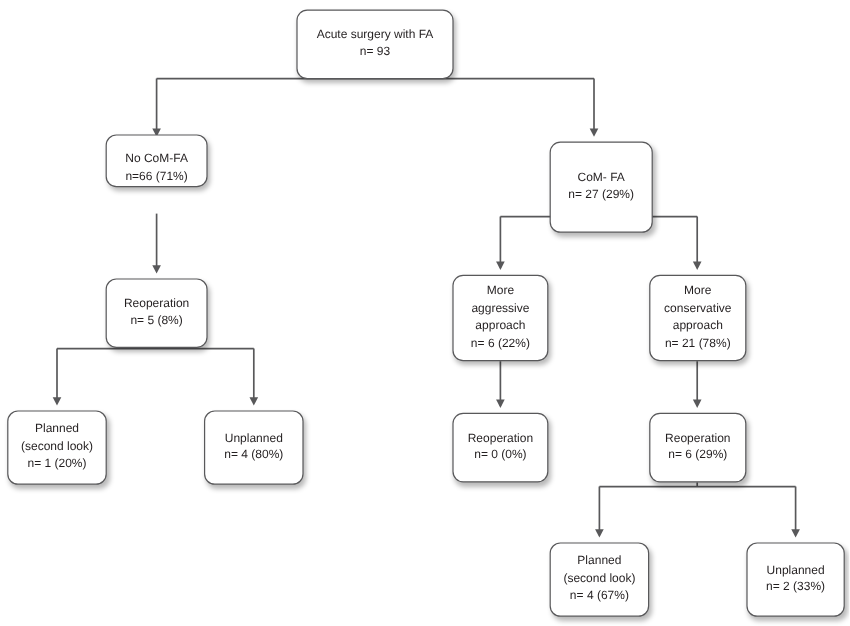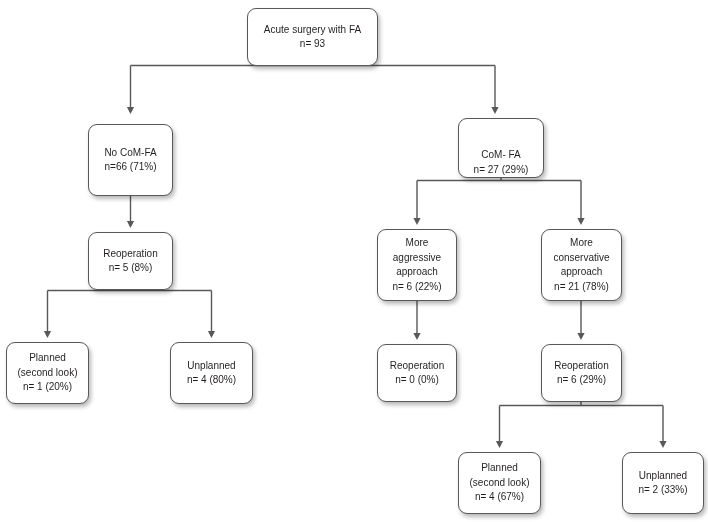--- a/index.html
+++ b/index.html
@@ -77,25 +77,25 @@
         <polygon points="495.9,441 503.1,441 499.5,448"></polygon>
         <polygon points="659.4,441 666.6,441 663,448"></polygon>
       </g>
   </svg>
 
   <div id="nodes-layer">
       <div class="node" style="left: 247px; top: 8px; width: 131px; height: 58px; border-color: rgb(88, 88, 90); color: rgb(35, 31, 32);">
         <span class="txt">Acute surgery with FA
 n= 93</span>
       </div>
-      <div class="node" style="left: 88px; top: 124px; width: 85px; height: 72px; border-color: rgb(88, 88, 90); color: rgb(35, 31, 32);">
+      <div class="node" style="left: 88px; top: 112px; width: 85px; height: 44px; border-color: rgb(88, 88, 90); color: rgb(35, 31, 32); align-items: flex-end;">
         <span class="txt">No CoM-FA
 n=66 (71%)</span>
       </div>
-      <div class="node" style="left: 458px; top: 118px; width: 86px; height: 60px; border-color: rgb(88, 88, 90); color: rgb(35, 31, 32); align-items: flex-end;">
+      <div class="node" style="left: 458px; top: 118px; width: 86px; height: 76px; border-color: rgb(88, 88, 90); color: rgb(35, 31, 32);">
         <span class="txt">CoM- FA
 n= 27 (29%)</span>
       </div>
       <div class="node" style="left: 88px; top: 232px; width: 85px; height: 58px; border-color: rgb(88, 88, 90); color: rgb(35, 31, 32);">
         <span class="txt">Reoperation
 n= 5 (8%)</span>
       </div>
       <div class="node" style="left: 377px; top: 229px; width: 80px; height: 72px; border-color: rgb(88, 88, 90); color: rgb(35, 31, 32);">
         <span class="txt">More
 aggressive

